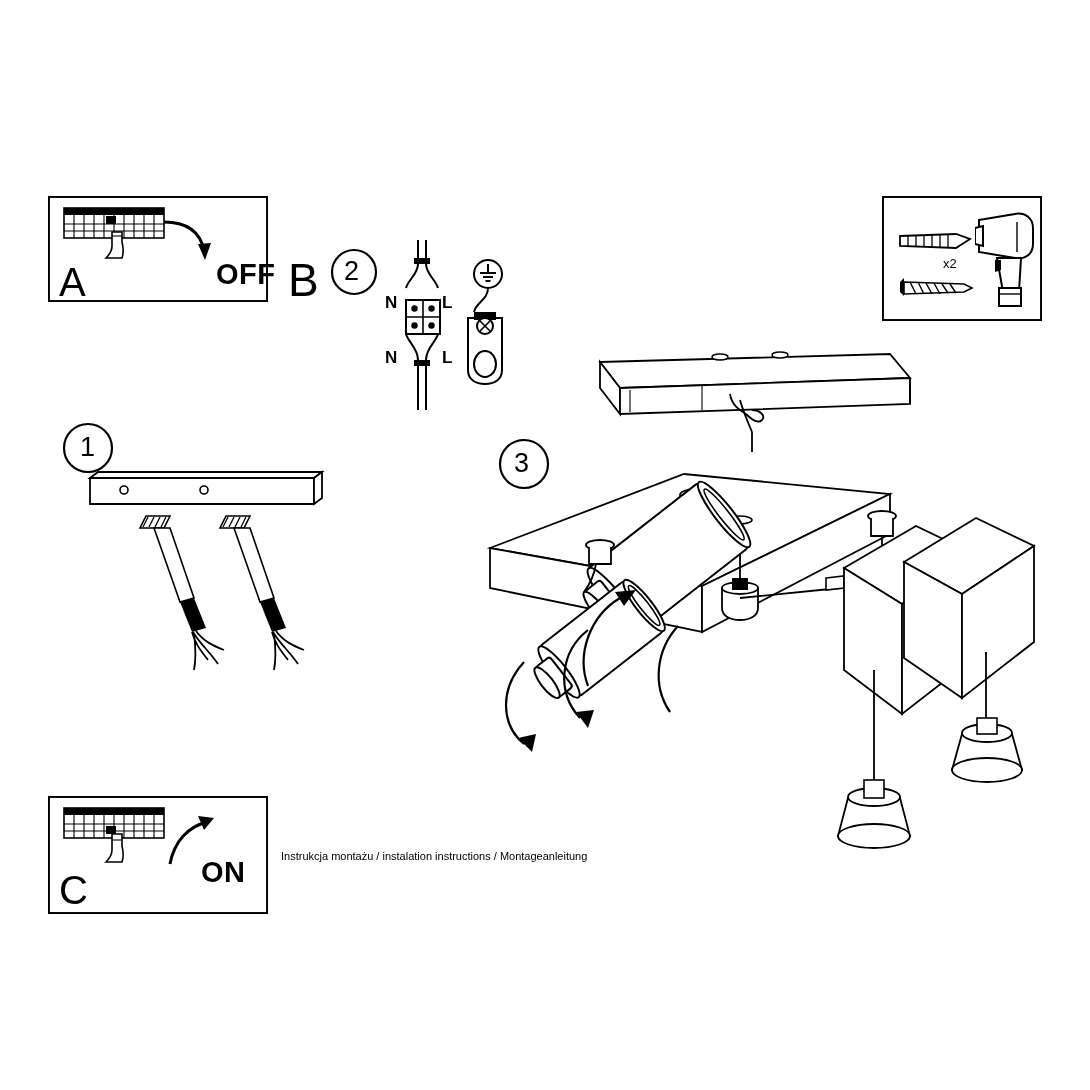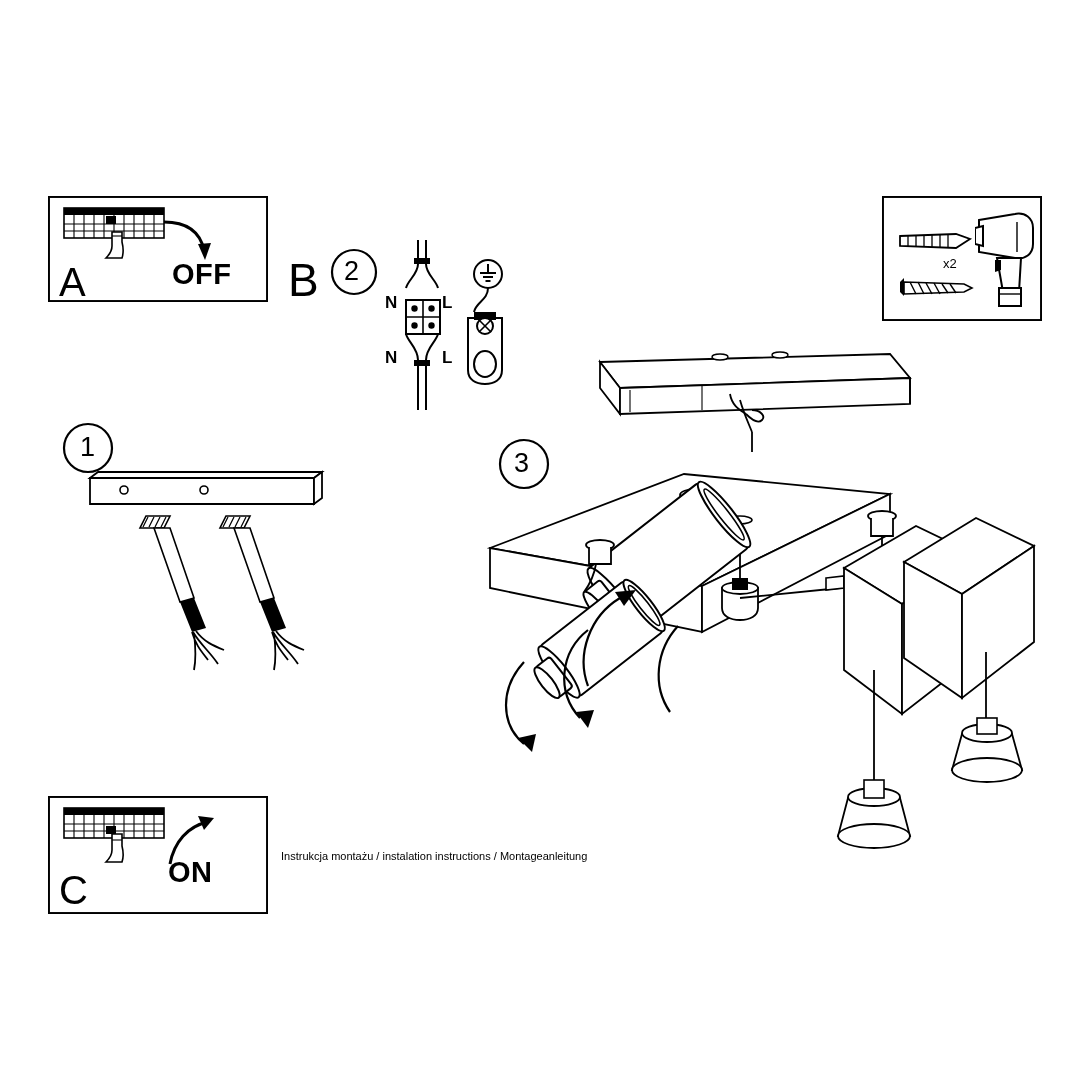--- a/index.html
+++ b/index.html
@@ -26,20 +26,21 @@
     white-space: nowrap;
   }
   .big-letter {
     font-size: 40px;
     font-weight: 400;
   }
   .onoff {
     font-size: 29px;
     font-weight: bold;
     letter-spacing: 0.5px;
+    margin-left: 44px;
   }
   .nl {
     font-size: 17px;
     font-weight: bold;
   }
   .x2 {
     font-size: 13px;
     margin-left: 16px;
   }
   .caption {
@@ -393,17 +394,17 @@
       <path d="M50 38 L60 38" stroke="#000" stroke-width="1.1"></path>
     </svg>
   </div>
   <div class="abs" style="left:158px; top:812px;">
     <svg width="60" height="56" viewBox="0 0 60 56">
       <path d="M12 52 C16 30 30 14 50 10" fill="none" stroke="#000" stroke-width="3"></path>
       <path d="M40 4 L56 6 L46 18 Z" fill="#000"></path>
     </svg>
   </div>
   <div class="lbl big-letter" style="left:59px; top:868px;">C</div>
-  <div class="lbl onoff" style="left:168px; top:856px;">ON</div>
+  <div class="lbl onoff" style="left:157px; top:856px;">ON</div>
 
   <div class="lbl caption" style="left:281px; top:848px;">Instrukcja montażu / instalation instructions / Montageanleitung</div>
 
 </div>
 
 </body></html>

